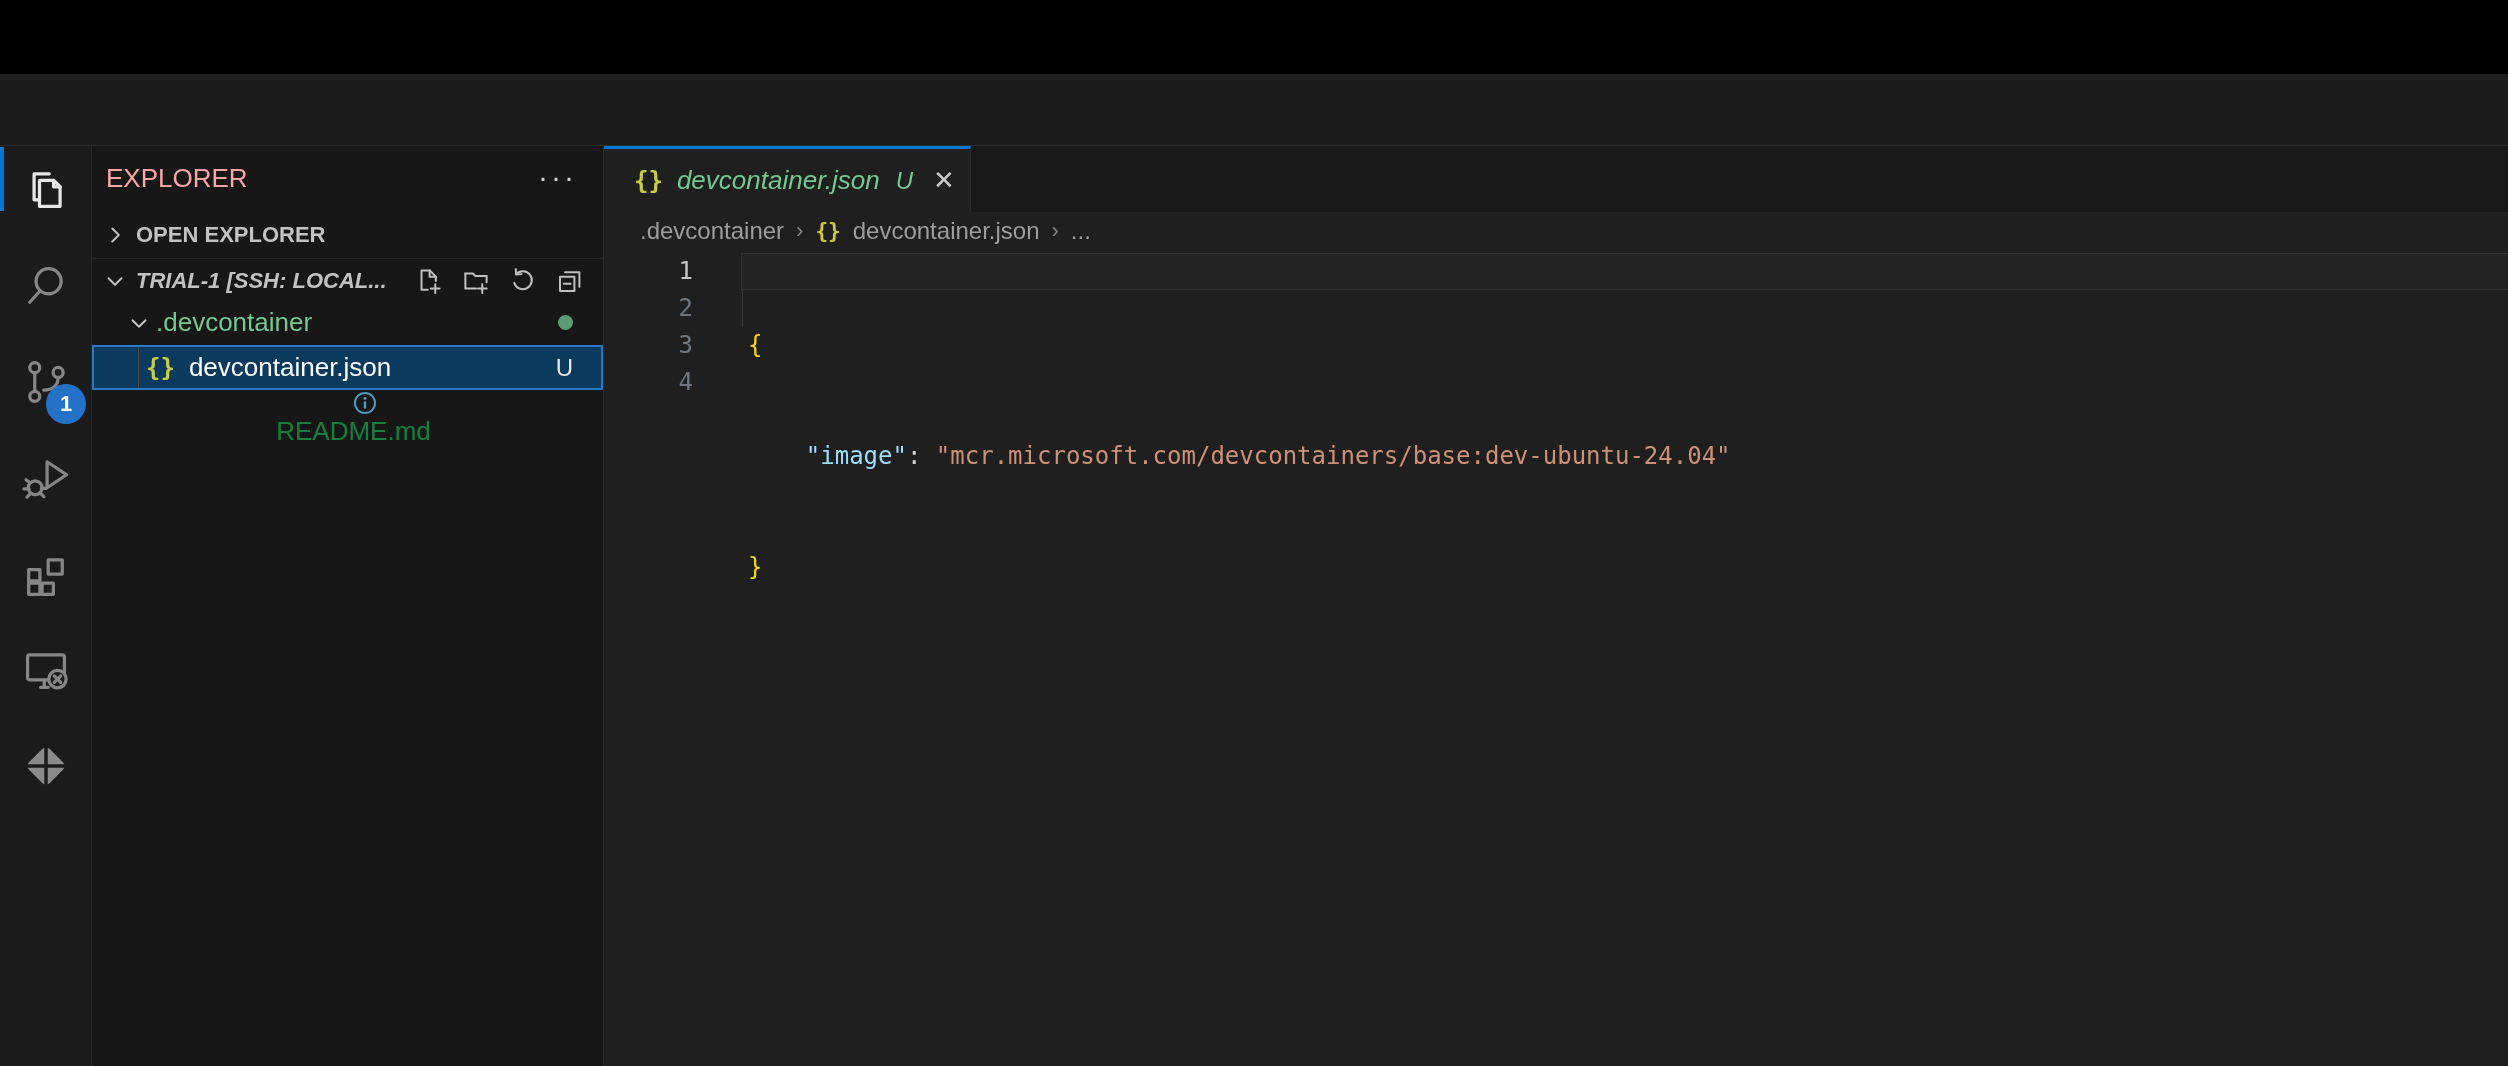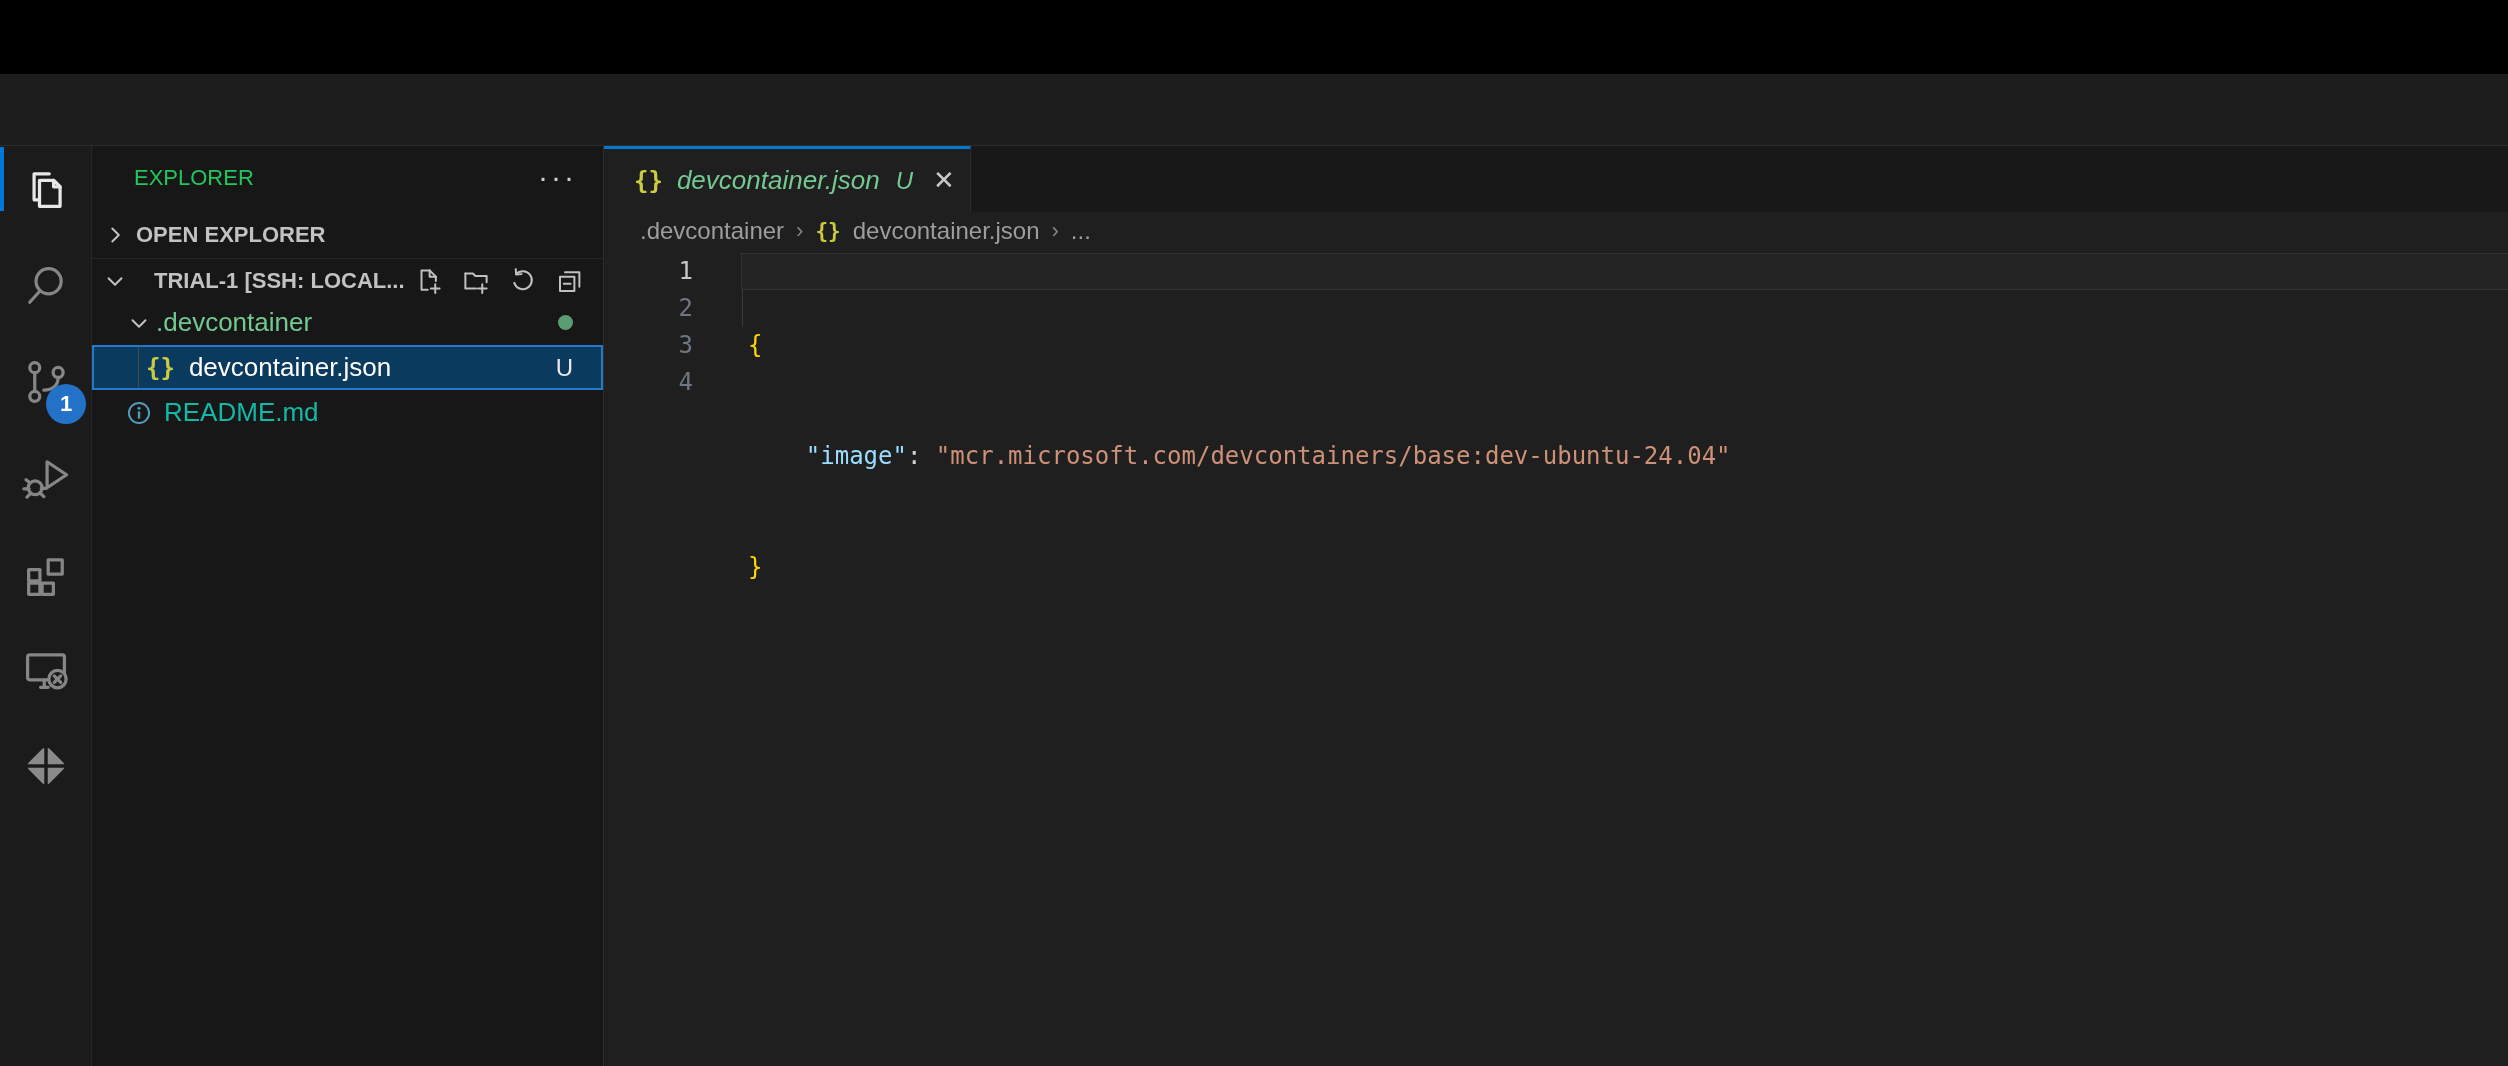--- a/index.html
+++ b/index.html
@@ -34,53 +34,53 @@
   .ab-indicator { position:absolute; left:0; top:1px; width:4px; height:64px; background:#0078d4; }
   .ab-badge { position:absolute; left:46px; top:38px; width:40px; height:40px; border-radius:50%;
               background:#2472c8; color:#fff; font-size:22px; font-weight:700;
               display:flex; align-items:center; justify-content:center; }
 
   
   .sidebar { position:relative; width:512px; height:100%; background:#171717;
              border-right:1px solid #2b2b2b; flex:none; color:#cccccc; }
   .sb-header { position:absolute; left:0; top:0; width:100%; height:64px;
                display:flex; align-items:center; }
-  .sb-title { margin-left:42px; font-size:22px; color:#22c55e; }
+  .sb-title { margin-left:14px; font-size:26px; color:#fca5a5; }
   .sb-ellipsis { position:absolute; right:26px; top:14px; font-size:30px; letter-spacing:3px;
                  color:#d0d0d0; cursor:pointer; }
   .sb-row { position:absolute; left:0; width:100%; display:flex; align-items:center; cursor:pointer; }
   .sb-section-label { font-size:22px; font-weight:700; color:#c2c2c2; white-space:nowrap; }
   .chev { width:26px; height:26px; stroke:#c2c2c2; fill:none; stroke-width:1.8;
           stroke-linecap:round; stroke-linejoin:round; flex:none; }
   .open-editors { top:66px; height:46px; }
   .open-editors .chev { margin-left:10px; }
   .open-editors .sb-section-label { margin-left:8px; }
   .folder-section { top:112px; height:44px; border-top:1px solid #242424; }
   .folder-section .chev { margin-left:10px; }
-  .folder-section .sb-section-label { margin-left:26px; overflow:hidden; max-width:300px; }
+  .folder-section .sb-section-label { margin-left:8px; overflow:hidden; max-width:300px;font-style:italic; }
   .section-actions { position:absolute; right:18px; top:7px; display:flex; gap:17px; }
   .section-actions svg { width:30px; height:30px; stroke:#c0c0c0; fill:none; stroke-width:1.6;
                          stroke-linecap:round; stroke-linejoin:round; cursor:pointer; }
 
   .tree-row { position:absolute; left:0; width:100%; height:45px;
               display:flex; align-items:center; cursor:pointer; font-size:26px; }
   .row-devcontainer { top:154px; color:#73c991; }
   .row-devcontainer .chev { margin-left:34px; stroke:#c2c2c2; }
   .row-devcontainer .tree-label { margin-left:4px; }
   .git-dot { position:absolute; right:30px; top:15px; width:15px; height:15px; border-radius:50%;
              background:#73c991; opacity:.75; }
   .row-selected { top:199px; height:45px; background:#0b3a5f; border:2px solid #2678c9;
                   color:#ffffff; }
   .indent-guide-tree { position:absolute; left:44px; top:0; width:1px; height:41px; background:#4a4a4a; }
   .row-selected .json-icon { margin-left:52px; }
   .json-icon { font-family:"DejaVu Sans Mono", monospace; font-size:24px; font-weight:700;
                color:#cbcb41; flex:none; }
   .row-selected .tree-label { margin-left:14px; }
   .u-badge { position:absolute; right:28px; font-size:24px; color:#e9e9e9; }
-  .row-readme { top:244px; color:#14b8a6; }
+  .row-readme { top:244px; color:#15803d;flex-direction:column; }
   .info-icon { margin-left:34px; width:26px; height:26px; flex:none; }
   .row-readme .tree-label { margin-left:12px; }
 
   
   .editor-area { position:relative; flex:1; height:100%; background:#1f1f1f; }
   .tab-bar { position:absolute; left:0; top:0; width:100%; height:66px; background:#181818; }
   .tab { position:absolute; left:0; top:0; width:367px; height:66px; background:#1f1f1f;
          border-top:3px solid #0078d4; border-right:1px solid #2b2b2b;
          display:flex; align-items:center; padding-left:30px; cursor:pointer; }
   .tab .json-icon { font-size:24px; }

